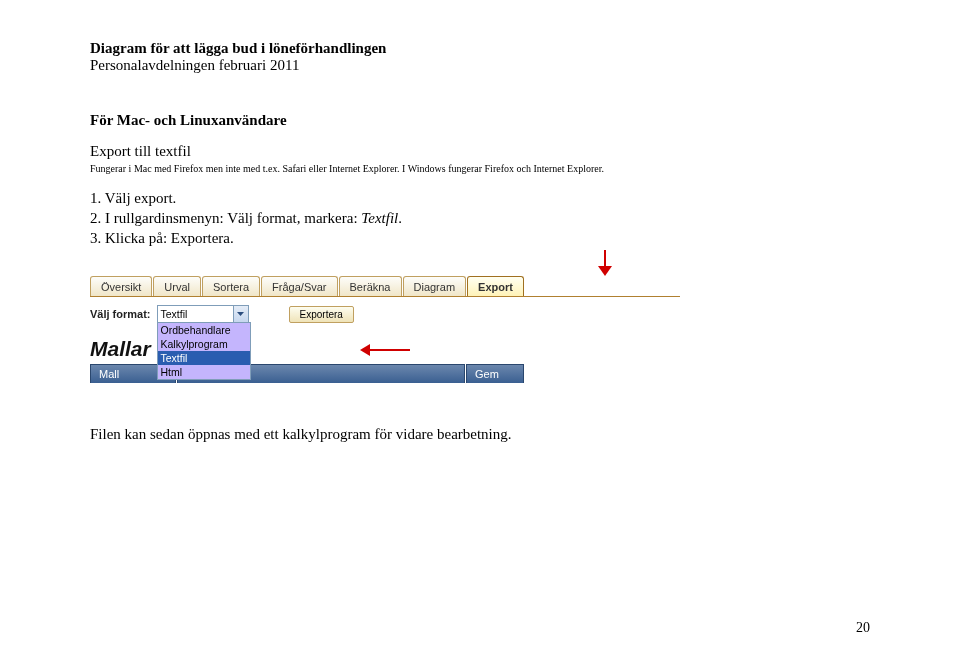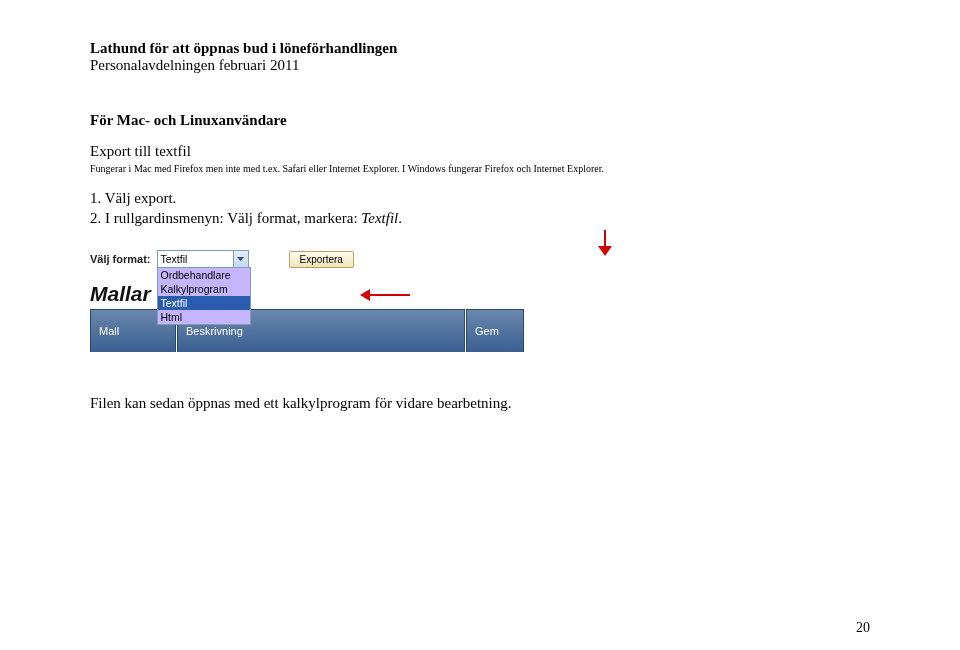--- a/index.html
+++ b/index.html
@@ -195,54 +195,64 @@
   }
   .subtabs {
     display: flex;
     margin-top: 3px;
     font-family: Verdana, Arial, sans-serif;
   }
   .subtab {
     background: linear-gradient(#6b87ad, #3a5f91);
     color: #fff;
     font-size: 11px;
-    padding: 15px 8px;
+    padding: 3px 8px;
     border: 1px solid #2a476e;
     border-bottom: none;
     margin-right: 1px;
   }
   .subtab.first { width: 68px; }
   .subtab.mid { width: 270px; }
   .subtab.last { width: 40px; }
 </style>
 </head>
 <body>
 
-<div class="header-title">Lathund för att öppnas bud i löneförhandlingen</div>
+<div class="header-title">Diagram för att lägga bud i löneförhandlingen</div>
 <div class="header-sub">Personalavdelningen februari 2011</div>
 
 <h2 class="section">För Mac- och Linuxanvändare</h2>
 
 <div class="subtitle">Export till textfil</div>
 <div class="para">Fungerar i Mac med Firefox men inte med t.ex. Safari eller Internet Explorer. I Windows fungerar Firefox och Internet Explorer.</div>
 
 <div class="steps">
   <div>1. Välj export.</div>
   <div>
     <span>2. I rullgardinsmenyn: Välj format, markera: </span><span class="italic">Textfil</span><span>.</span>
   </div>
+  <div>3. Klicka på: Exportera.</div>
 </div>
 
 <div class="screenshot-wrap">
 
   <div class="red-arrow-down">
     <div class="stem"></div>
     <div class="head"></div>
   </div>
 
+  <div class="tabbar">
+    <div class="tab">Översikt</div>
+    <div class="tab">Urval</div>
+    <div class="tab">Sortera</div>
+    <div class="tab">Fråga/Svar</div>
+    <div class="tab">Beräkna</div>
+    <div class="tab">Diagram</div>
+    <div class="tab active">Export</div>
+  </div>
 
   <div class="formrow">
     <span class="formlabel">Välj format:</span>
 
     <div class="combo">
       <div class="combo-sel">
         <span>Textfil</span>
         <span class="combo-arrow">
           <svg viewBox="0 0 7 4">
               <path d="M0 0 L7 0 L3.5 4 Z" fill="#2b4d7e"></path>

